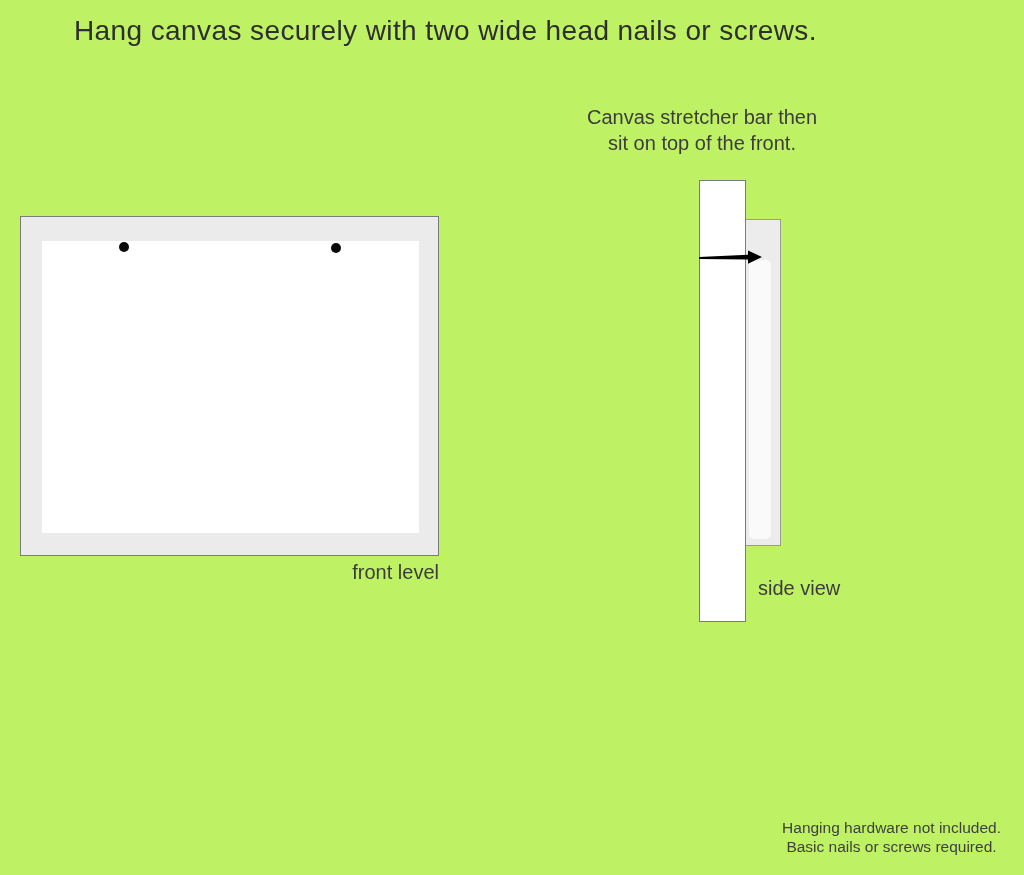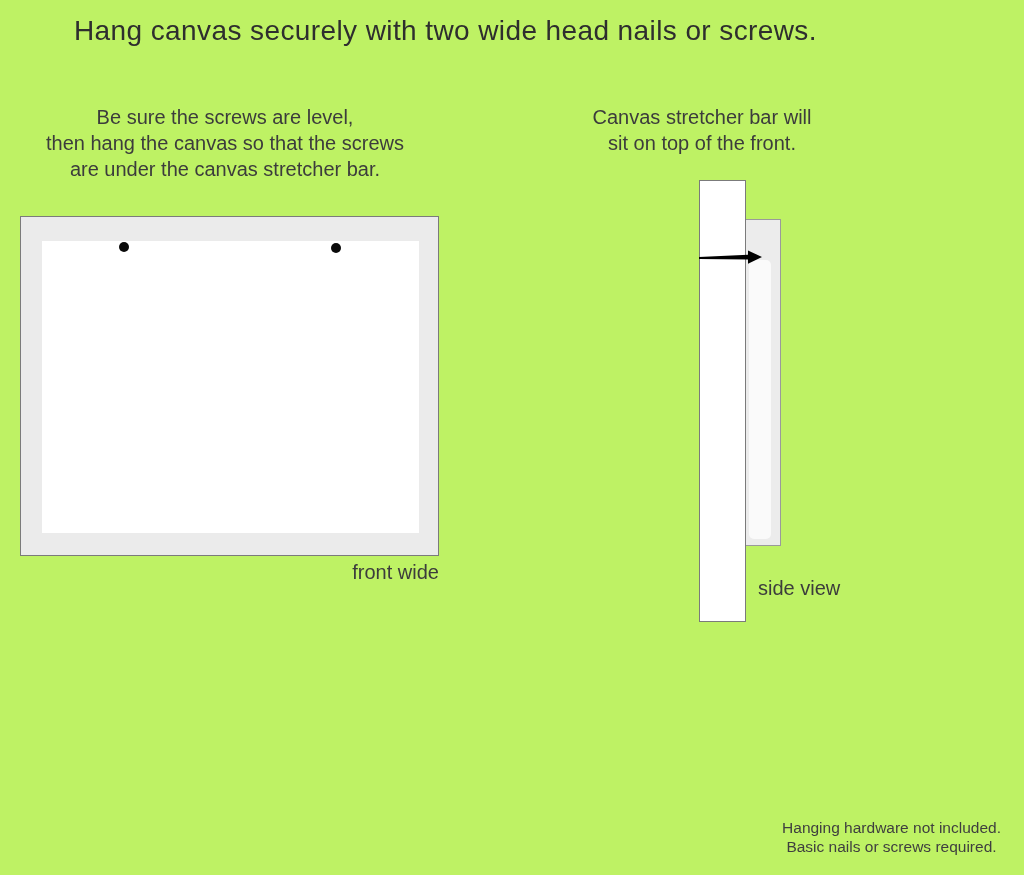--- a/index.html
+++ b/index.html
@@ -154,38 +154,33 @@
   }
   .footnote span { display: block; }
 </style>
 </head>
 <body>
 
 <div class="page">
 
   <h1 class="title">Hang canvas securely with two wide head nails or screws.</h1>
 
-  <div class="instruction instruction-front">
-    <span>Be sure the screws are level,</span>
-    <span>then hang the canvas so that the screws</span>
-    <span>are under the canvas stretcher bar.</span>
-  </div>
 
   <div class="instruction instruction-side">
-    <span>Canvas stretcher bar will</span>
+    <span>Canvas stretcher bar then</span>
     <span>sit on top of the front.</span>
   </div>
 
   <div class="front-figure">
     <div class="front-inner"></div>
     <div class="screw screw-left"></div>
     <div class="screw screw-right"></div>
   </div>
 
-  <div class="view-label front-label">front wide</div>
+  <div class="view-label front-label">front level</div>
 
   <div class="side-canvas">
     <div class="side-canvas-highlight"></div>
   </div>
   <div class="side-bar"></div>
 
   <svg class="nail-svg" viewBox="0 0 80 25" xmlns="http://www.w3.org/2000/svg">
     <polygon points="9,12 58,9.8 58,5.5 72,12 58,18.8 58,14.4 9,13.9" fill="#000000"></polygon>
   </svg>
 

